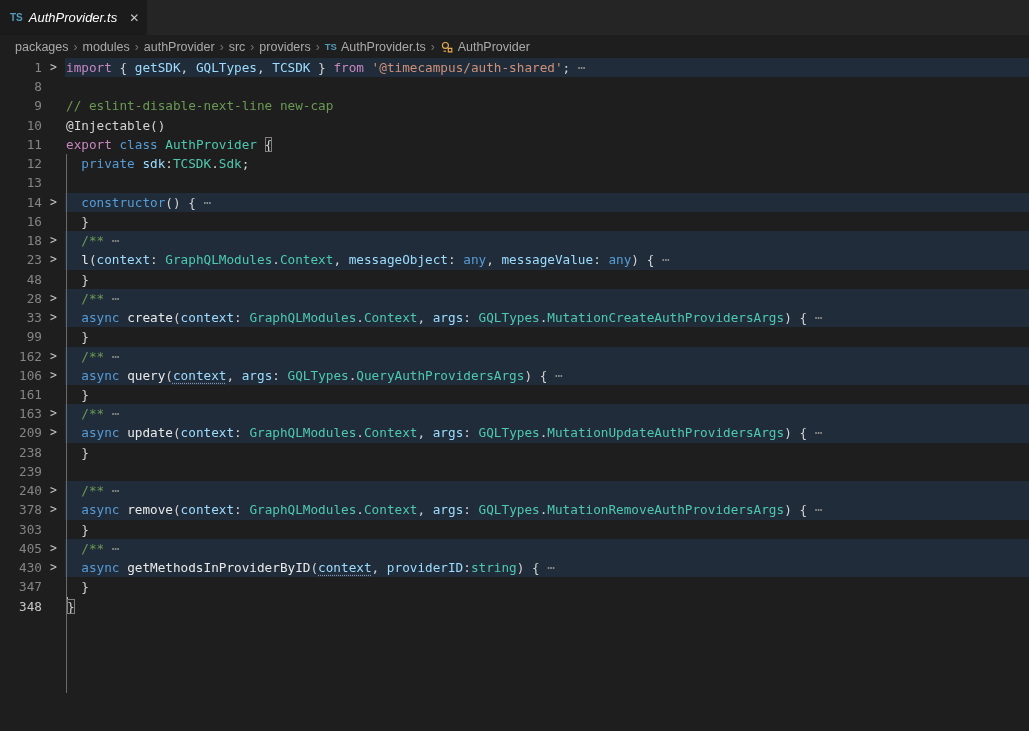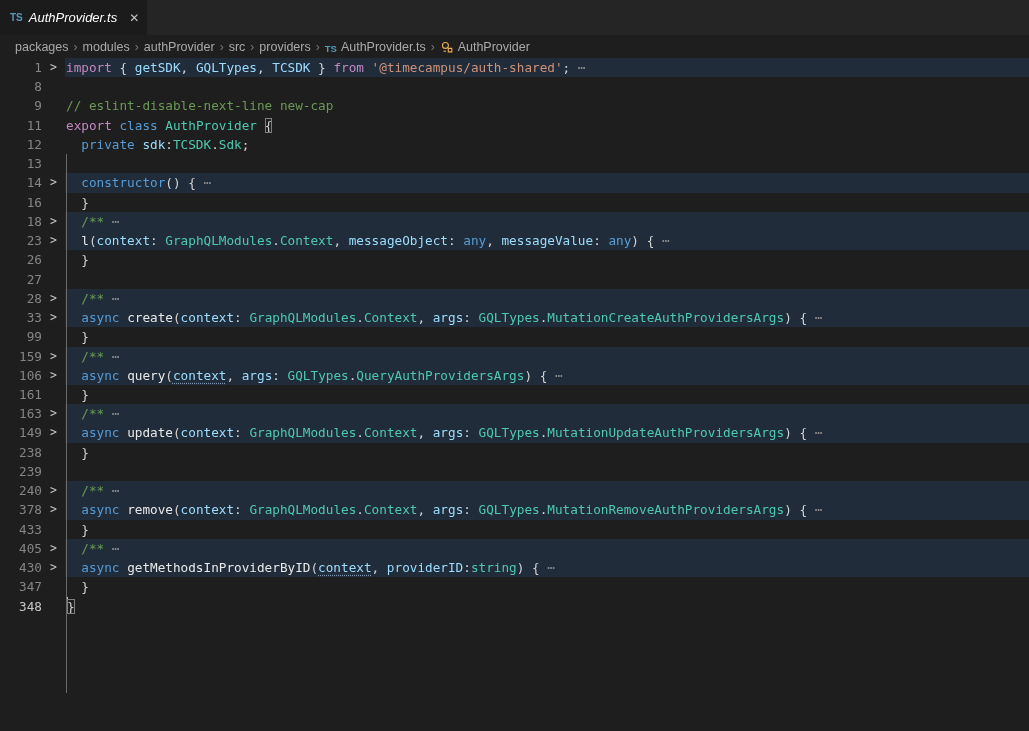--- a/index.html
+++ b/index.html
@@ -16,21 +16,21 @@
     padding:0 8px 0 10px; gap:6px; cursor:pointer;
   }
   .tab-ts-icon { font-size:10px; font-weight:bold; letter-spacing:0; }
   .tab-title { font-size:13px; font-style:italic; color:#ffffff; white-space:nowrap; }
   .tab-close { margin-left:6px; font-size:12px; color:#c5c5c5; line-height:1; }
   
   .crumbs {
     height:23px; background:#1e1e1e; display:flex; align-items:center;
     padding-left:15px; font-size:12.5px; color:#a9a9a9; white-space:nowrap;
   }
-  .crumb { display:flex; align-items:flex-end; gap:4px; cursor:pointer; }
+  .crumb { display:flex; align-items:center; gap:4px; cursor:pointer; }
   .crumb-sep { margin:0 5px; color:#767676; font-size:12px; }
   .crumb-ts { font-size:9.5px; font-weight:bold; }
   .crumb-class-icon { display:inline-flex; width:14px; height:14px; }
   
   .editor { position:relative; height:673px; background:#1e1e1e;
     font-family:"DejaVu Sans Mono","Liberation Mono",monospace;
     font-size:12.7px; line-height:19.24px; }
   .row { display:flex; height:19.24px; }
   .num { width:42px; flex:none; text-align:right; color:#858585; user-select:none; }
   .row.active .num { color:#c6c6c6; }
@@ -104,20 +104,25 @@
         <span class="num">8</span>
         <span class="chev"></span>
         <span class="code"></span>
       </div>
       <div class="row">
         <span class="num">9</span>
         <span class="chev"></span>
         <span class="code"><span style="color: rgb(106, 153, 85);">// eslint-disable-next-line new-cap</span></span>
       </div>
       <div class="row">
+        <span class="num">10</span>
+        <span class="chev"></span>
+        <span class="code"><span style="color: rgb(212, 212, 212);">@Injectable()</span></span>
+      </div>
+      <div class="row">
         <span class="num">11</span>
         <span class="chev"></span>
         <span class="code"><span style="color: rgb(197, 134, 192);">export </span><span style="color: rgb(86, 156, 214);">class </span><span style="color: rgb(78, 201, 176);">AuthProvider </span><span class="tok-box" style="color: rgb(212, 212, 212);">{</span></span>
       </div>
       <div class="row">
         <span class="num">12</span>
         <span class="chev"></span>
         <span class="code"><span style="color: rgb(212, 212, 212);">  </span><span style="color: rgb(86, 156, 214);">private </span><span style="color: rgb(156, 220, 254);">sdk</span><span style="color: rgb(212, 212, 212);">:</span><span style="color: rgb(78, 201, 176);">TCSDK</span><span style="color: rgb(212, 212, 212);">.</span><span style="color: rgb(78, 201, 176);">Sdk</span><span style="color: rgb(212, 212, 212);">;</span></span>
       </div>
       <div class="row">
@@ -139,91 +144,86 @@
         <span class="num">18</span>
         <span class="chev">&gt;</span>
         <span class="code"><span style="color: rgb(106, 153, 85);">  /** </span><span style="color: rgb(138, 138, 138);">⋯</span></span>
       </div>
       <div class="row fold">
         <span class="num">23</span>
         <span class="chev">&gt;</span>
         <span class="code"><span style="color: rgb(212, 212, 212);">  </span><span style="color: rgb(232, 232, 232);">l</span><span style="color: rgb(212, 212, 212);">(</span><span style="color: rgb(156, 220, 254);">context</span><span style="color: rgb(212, 212, 212);">: </span><span style="color: rgb(78, 201, 176);">GraphQLModules</span><span style="color: rgb(212, 212, 212);">.</span><span style="color: rgb(78, 201, 176);">Context</span><span style="color: rgb(212, 212, 212);">, </span><span style="color: rgb(156, 220, 254);">messageObject</span><span style="color: rgb(212, 212, 212);">: </span><span style="color: rgb(86, 156, 214);">any</span><span style="color: rgb(212, 212, 212);">, </span><span style="color: rgb(156, 220, 254);">messageValue</span><span style="color: rgb(212, 212, 212);">: </span><span style="color: rgb(86, 156, 214);">any</span><span style="color: rgb(212, 212, 212);">) { </span><span style="color: rgb(138, 138, 138);">⋯</span></span>
       </div>
       <div class="row">
-        <span class="num">26</span>
-        <span class="chev"></span>
-        <span class="code"><span style="color: rgb(212, 212, 212);">  }</span></span>
-      </div>
-      <div class="row">
-        <span class="num">27</span>
+        <span class="num">48</span>
+        <span class="chev"></span>
+        <span class="code"><span style="color: rgb(212, 212, 212);">  }</span></span>
+      </div>
+      <div class="row fold">
+        <span class="num">28</span>
+        <span class="chev">&gt;</span>
+        <span class="code"><span style="color: rgb(106, 153, 85);">  /** </span><span style="color: rgb(138, 138, 138);">⋯</span></span>
+      </div>
+      <div class="row fold">
+        <span class="num">33</span>
+        <span class="chev">&gt;</span>
+        <span class="code"><span style="color: rgb(212, 212, 212);">  </span><span style="color: rgb(86, 156, 214);">async </span><span style="color: rgb(232, 232, 232);">create</span><span style="color: rgb(212, 212, 212);">(</span><span style="color: rgb(156, 220, 254);">context</span><span style="color: rgb(212, 212, 212);">: </span><span style="color: rgb(78, 201, 176);">GraphQLModules</span><span style="color: rgb(212, 212, 212);">.</span><span style="color: rgb(78, 201, 176);">Context</span><span style="color: rgb(212, 212, 212);">, </span><span style="color: rgb(156, 220, 254);">args</span><span style="color: rgb(212, 212, 212);">: </span><span style="color: rgb(78, 201, 176);">GQLTypes</span><span style="color: rgb(212, 212, 212);">.</span><span style="color: rgb(78, 201, 176);">MutationCreateAuthProvidersArgs</span><span style="color: rgb(212, 212, 212);">) { </span><span style="color: rgb(138, 138, 138);">⋯</span></span>
+      </div>
+      <div class="row">
+        <span class="num">99</span>
+        <span class="chev"></span>
+        <span class="code"><span style="color: rgb(212, 212, 212);">  }</span></span>
+      </div>
+      <div class="row fold">
+        <span class="num">162</span>
+        <span class="chev">&gt;</span>
+        <span class="code"><span style="color: rgb(106, 153, 85);">  /** </span><span style="color: rgb(138, 138, 138);">⋯</span></span>
+      </div>
+      <div class="row fold">
+        <span class="num">106</span>
+        <span class="chev">&gt;</span>
+        <span class="code"><span style="color: rgb(212, 212, 212);">  </span><span style="color: rgb(86, 156, 214);">async </span><span style="color: rgb(232, 232, 232);">query</span><span style="color: rgb(212, 212, 212);">(</span><span class="tok-u" style="color: rgb(156, 220, 254);">context</span><span style="color: rgb(212, 212, 212);">, </span><span style="color: rgb(156, 220, 254);">args</span><span style="color: rgb(212, 212, 212);">: </span><span style="color: rgb(78, 201, 176);">GQLTypes</span><span style="color: rgb(212, 212, 212);">.</span><span style="color: rgb(78, 201, 176);">QueryAuthProvidersArgs</span><span style="color: rgb(212, 212, 212);">) { </span><span style="color: rgb(138, 138, 138);">⋯</span></span>
+      </div>
+      <div class="row">
+        <span class="num">161</span>
+        <span class="chev"></span>
+        <span class="code"><span style="color: rgb(212, 212, 212);">  }</span></span>
+      </div>
+      <div class="row fold">
+        <span class="num">163</span>
+        <span class="chev">&gt;</span>
+        <span class="code"><span style="color: rgb(106, 153, 85);">  /** </span><span style="color: rgb(138, 138, 138);">⋯</span></span>
+      </div>
+      <div class="row fold">
+        <span class="num">209</span>
+        <span class="chev">&gt;</span>
+        <span class="code"><span style="color: rgb(212, 212, 212);">  </span><span style="color: rgb(86, 156, 214);">async </span><span style="color: rgb(232, 232, 232);">update</span><span style="color: rgb(212, 212, 212);">(</span><span style="color: rgb(156, 220, 254);">context</span><span style="color: rgb(212, 212, 212);">: </span><span style="color: rgb(78, 201, 176);">GraphQLModules</span><span style="color: rgb(212, 212, 212);">.</span><span style="color: rgb(78, 201, 176);">Context</span><span style="color: rgb(212, 212, 212);">, </span><span style="color: rgb(156, 220, 254);">args</span><span style="color: rgb(212, 212, 212);">: </span><span style="color: rgb(78, 201, 176);">GQLTypes</span><span style="color: rgb(212, 212, 212);">.</span><span style="color: rgb(78, 201, 176);">MutationUpdateAuthProvidersArgs</span><span style="color: rgb(212, 212, 212);">) { </span><span style="color: rgb(138, 138, 138);">⋯</span></span>
+      </div>
+      <div class="row">
+        <span class="num">238</span>
+        <span class="chev"></span>
+        <span class="code"><span style="color: rgb(212, 212, 212);">  }</span></span>
+      </div>
+      <div class="row">
+        <span class="num">239</span>
         <span class="chev"></span>
         <span class="code"></span>
       </div>
       <div class="row fold">
-        <span class="num">28</span>
-        <span class="chev">&gt;</span>
-        <span class="code"><span style="color: rgb(106, 153, 85);">  /** </span><span style="color: rgb(138, 138, 138);">⋯</span></span>
-      </div>
-      <div class="row fold">
-        <span class="num">33</span>
-        <span class="chev">&gt;</span>
-        <span class="code"><span style="color: rgb(212, 212, 212);">  </span><span style="color: rgb(86, 156, 214);">async </span><span style="color: rgb(232, 232, 232);">create</span><span style="color: rgb(212, 212, 212);">(</span><span style="color: rgb(156, 220, 254);">context</span><span style="color: rgb(212, 212, 212);">: </span><span style="color: rgb(78, 201, 176);">GraphQLModules</span><span style="color: rgb(212, 212, 212);">.</span><span style="color: rgb(78, 201, 176);">Context</span><span style="color: rgb(212, 212, 212);">, </span><span style="color: rgb(156, 220, 254);">args</span><span style="color: rgb(212, 212, 212);">: </span><span style="color: rgb(78, 201, 176);">GQLTypes</span><span style="color: rgb(212, 212, 212);">.</span><span style="color: rgb(78, 201, 176);">MutationCreateAuthProvidersArgs</span><span style="color: rgb(212, 212, 212);">) { </span><span style="color: rgb(138, 138, 138);">⋯</span></span>
-      </div>
-      <div class="row">
-        <span class="num">99</span>
-        <span class="chev"></span>
-        <span class="code"><span style="color: rgb(212, 212, 212);">  }</span></span>
-      </div>
-      <div class="row fold">
-        <span class="num">159</span>
-        <span class="chev">&gt;</span>
-        <span class="code"><span style="color: rgb(106, 153, 85);">  /** </span><span style="color: rgb(138, 138, 138);">⋯</span></span>
-      </div>
-      <div class="row fold">
-        <span class="num">106</span>
-        <span class="chev">&gt;</span>
-        <span class="code"><span style="color: rgb(212, 212, 212);">  </span><span style="color: rgb(86, 156, 214);">async </span><span style="color: rgb(232, 232, 232);">query</span><span style="color: rgb(212, 212, 212);">(</span><span class="tok-u" style="color: rgb(156, 220, 254);">context</span><span style="color: rgb(212, 212, 212);">, </span><span style="color: rgb(156, 220, 254);">args</span><span style="color: rgb(212, 212, 212);">: </span><span style="color: rgb(78, 201, 176);">GQLTypes</span><span style="color: rgb(212, 212, 212);">.</span><span style="color: rgb(78, 201, 176);">QueryAuthProvidersArgs</span><span style="color: rgb(212, 212, 212);">) { </span><span style="color: rgb(138, 138, 138);">⋯</span></span>
-      </div>
-      <div class="row">
-        <span class="num">161</span>
-        <span class="chev"></span>
-        <span class="code"><span style="color: rgb(212, 212, 212);">  }</span></span>
-      </div>
-      <div class="row fold">
-        <span class="num">163</span>
-        <span class="chev">&gt;</span>
-        <span class="code"><span style="color: rgb(106, 153, 85);">  /** </span><span style="color: rgb(138, 138, 138);">⋯</span></span>
-      </div>
-      <div class="row fold">
-        <span class="num">149</span>
-        <span class="chev">&gt;</span>
-        <span class="code"><span style="color: rgb(212, 212, 212);">  </span><span style="color: rgb(86, 156, 214);">async </span><span style="color: rgb(232, 232, 232);">update</span><span style="color: rgb(212, 212, 212);">(</span><span style="color: rgb(156, 220, 254);">context</span><span style="color: rgb(212, 212, 212);">: </span><span style="color: rgb(78, 201, 176);">GraphQLModules</span><span style="color: rgb(212, 212, 212);">.</span><span style="color: rgb(78, 201, 176);">Context</span><span style="color: rgb(212, 212, 212);">, </span><span style="color: rgb(156, 220, 254);">args</span><span style="color: rgb(212, 212, 212);">: </span><span style="color: rgb(78, 201, 176);">GQLTypes</span><span style="color: rgb(212, 212, 212);">.</span><span style="color: rgb(78, 201, 176);">MutationUpdateAuthProvidersArgs</span><span style="color: rgb(212, 212, 212);">) { </span><span style="color: rgb(138, 138, 138);">⋯</span></span>
-      </div>
-      <div class="row">
-        <span class="num">238</span>
-        <span class="chev"></span>
-        <span class="code"><span style="color: rgb(212, 212, 212);">  }</span></span>
-      </div>
-      <div class="row">
-        <span class="num">239</span>
-        <span class="chev"></span>
-        <span class="code"></span>
-      </div>
-      <div class="row fold">
         <span class="num">240</span>
         <span class="chev">&gt;</span>
         <span class="code"><span style="color: rgb(106, 153, 85);">  /** </span><span style="color: rgb(138, 138, 138);">⋯</span></span>
       </div>
       <div class="row fold">
         <span class="num">378</span>
         <span class="chev">&gt;</span>
         <span class="code"><span style="color: rgb(212, 212, 212);">  </span><span style="color: rgb(86, 156, 214);">async </span><span style="color: rgb(232, 232, 232);">remove</span><span style="color: rgb(212, 212, 212);">(</span><span style="color: rgb(156, 220, 254);">context</span><span style="color: rgb(212, 212, 212);">: </span><span style="color: rgb(78, 201, 176);">GraphQLModules</span><span style="color: rgb(212, 212, 212);">.</span><span style="color: rgb(78, 201, 176);">Context</span><span style="color: rgb(212, 212, 212);">, </span><span style="color: rgb(156, 220, 254);">args</span><span style="color: rgb(212, 212, 212);">: </span><span style="color: rgb(78, 201, 176);">GQLTypes</span><span style="color: rgb(212, 212, 212);">.</span><span style="color: rgb(78, 201, 176);">MutationRemoveAuthProvidersArgs</span><span style="color: rgb(212, 212, 212);">) { </span><span style="color: rgb(138, 138, 138);">⋯</span></span>
       </div>
       <div class="row">
-        <span class="num">433</span>
+        <span class="num">303</span>
         <span class="chev"></span>
         <span class="code"><span style="color: rgb(212, 212, 212);">  }</span></span>
       </div>
       <div class="row fold">
         <span class="num">405</span>
         <span class="chev">&gt;</span>
         <span class="code"><span style="color: rgb(106, 153, 85);">  /** </span><span style="color: rgb(138, 138, 138);">⋯</span></span>
       </div>
       <div class="row fold">
         <span class="num">430</span>

